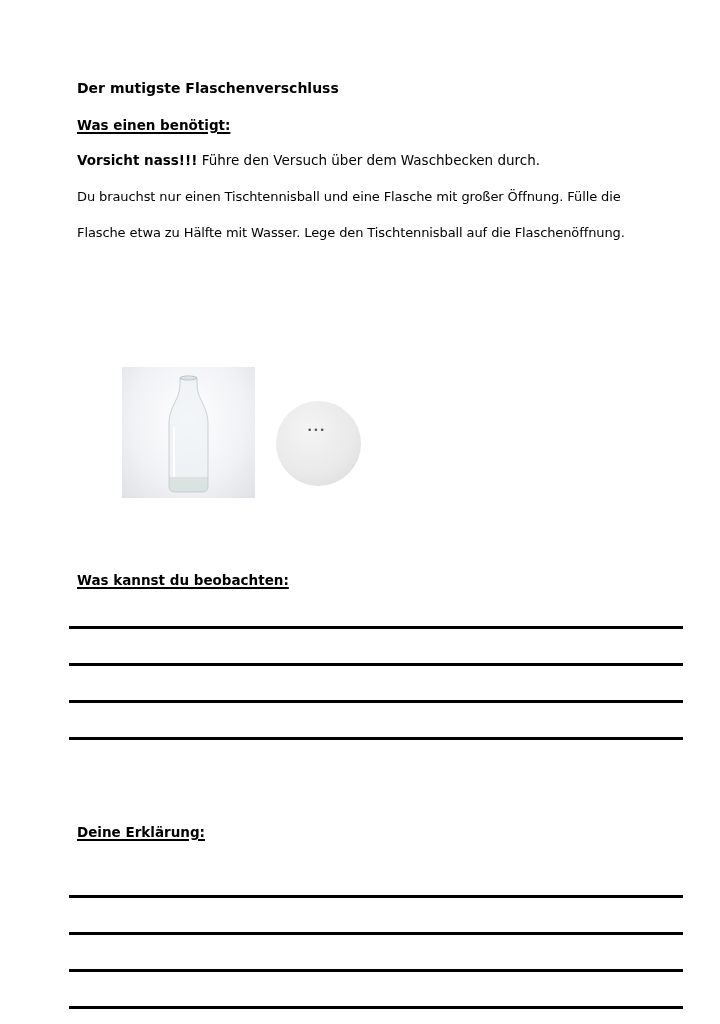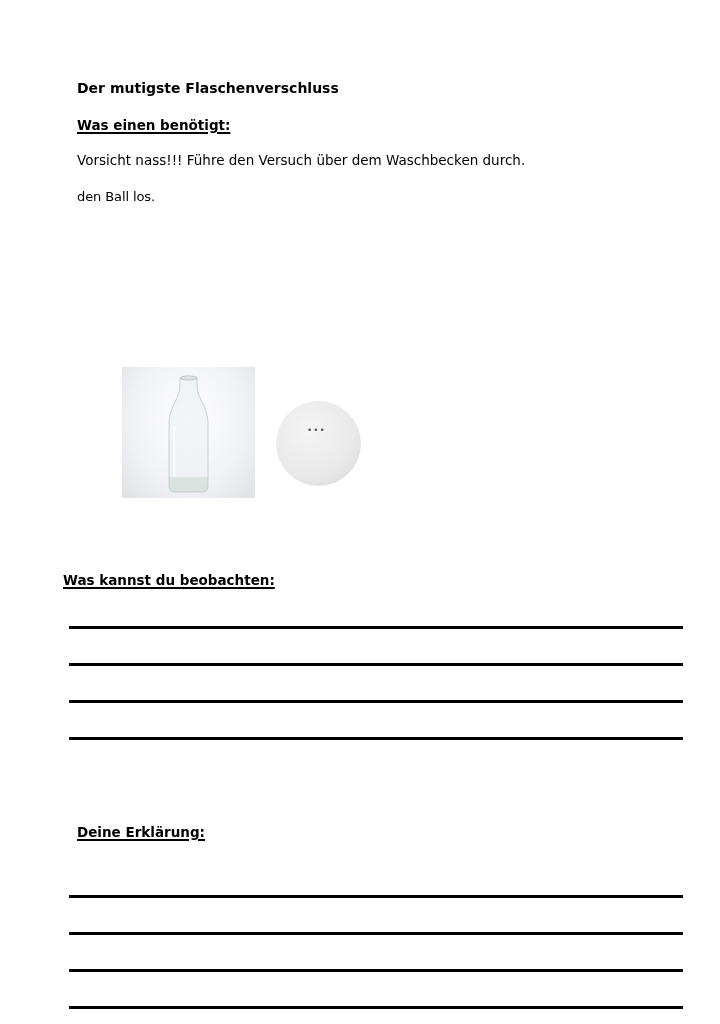--- a/index.html
+++ b/index.html
@@ -5,41 +5,42 @@
   html, body { margin:0; padding:0; }
   body {
     width:720px; height:1024px; background:#ffffff; position:relative; overflow:hidden;
     font-family:"DejaVu Sans", sans-serif; color:#000;
   }
   .abs { position:absolute; }
   .title { left:77px; top:80px; font-size:14px; font-weight:bold; }
   .h-underline { font-size:13.5px; font-weight:bold; text-decoration:underline; text-decoration-thickness:2px; text-underline-offset:2px; }
   .needs { left:77px; top:117px; }
   .warn { left:77px; top:152px; font-size:13.5px; white-space:nowrap; }
-  .warn b { font-weight:normal;margin-top:20px; }
+  .warn b { font-weight:bold;margin-top:20px; }
   .para { left:77px; top:187px; width:600px; font-size:13px; }
   .para div { height:36px; line-height:20px; white-space:nowrap; letter-spacing:-0.1px; }
   .bottle-img { left:122px; top:367px; width:133px; height:131px;
     background:radial-gradient(ellipse at 50% 40%, #ffffff 0%, #f1f2f5 60%, #dfe1e6 100%); }
   .ball { left:276px; top:401px; width:85px; height:85px; border-radius:50%;
     background:radial-gradient(circle at 40% 35%, #f4f4f4 0%, #e9e9e9 60%, #d6d6d6 100%); }
   .ball .dots { position:absolute; left:31px; top:24px; font-size:9px; letter-spacing:1px; color:#555; }
-  .obs { left:63px; top:572px; }
+  .obs { left:77px; top:572px; }
   .expl { left:77px; top:824px; }
   .line { left:69px; width:614px; height:3px; background:#000; }
 </style>
 </head>
 <body>
 
 <div class="abs title">Der mutigste Flaschenverschluss</div>
 <div class="abs needs h-underline">Was einen benötigt:</div>
 <div class="abs warn"><b>Vorsicht nass!!!</b><span> Führe den Versuch über dem Waschbecken durch.</span></div>
 
 <div class="abs para">
-  <div>den Ball los.</div>
+  <div>Du brauchst nur einen Tischtennisball und eine Flasche mit großer Öffnung. Fülle die</div>
+  <div>Flasche etwa zu Hälfte mit Wasser. Lege den Tischtennisball auf die Flaschenöffnung.</div>
 </div>
 
 <div class="abs bottle-img">
   <svg width="133" height="131" viewBox="0 0 133 131">
     <path d="M58 11 h17 v4 c0 8 1 12 5 20 c4 8 6 14 6 22 v62 c0 4 -2 6 -6 6 h-27 c-4 0 -6 -2 -6 -6 v-62 c0 -8 2 -14 6 -22 c4 -8 5 -12 5 -20 z" fill="rgba(235,240,242,0.6)" stroke="#c9cfd3" stroke-width="1"></path>
     <ellipse cx="66.5" cy="11" rx="8.5" ry="2" fill="none" stroke="#b8bfc4" stroke-width="1"></ellipse>
     <path d="M47 110 h39 v9 c0 4 -2 6 -6 6 h-27 c-4 0 -6 -2 -6 -6 z" fill="rgba(180,200,190,0.35)"></path>
     <line x1="52" y1="60" x2="52" y2="110" stroke="#ffffff" stroke-width="2"></line>
   </svg>
 </div>

